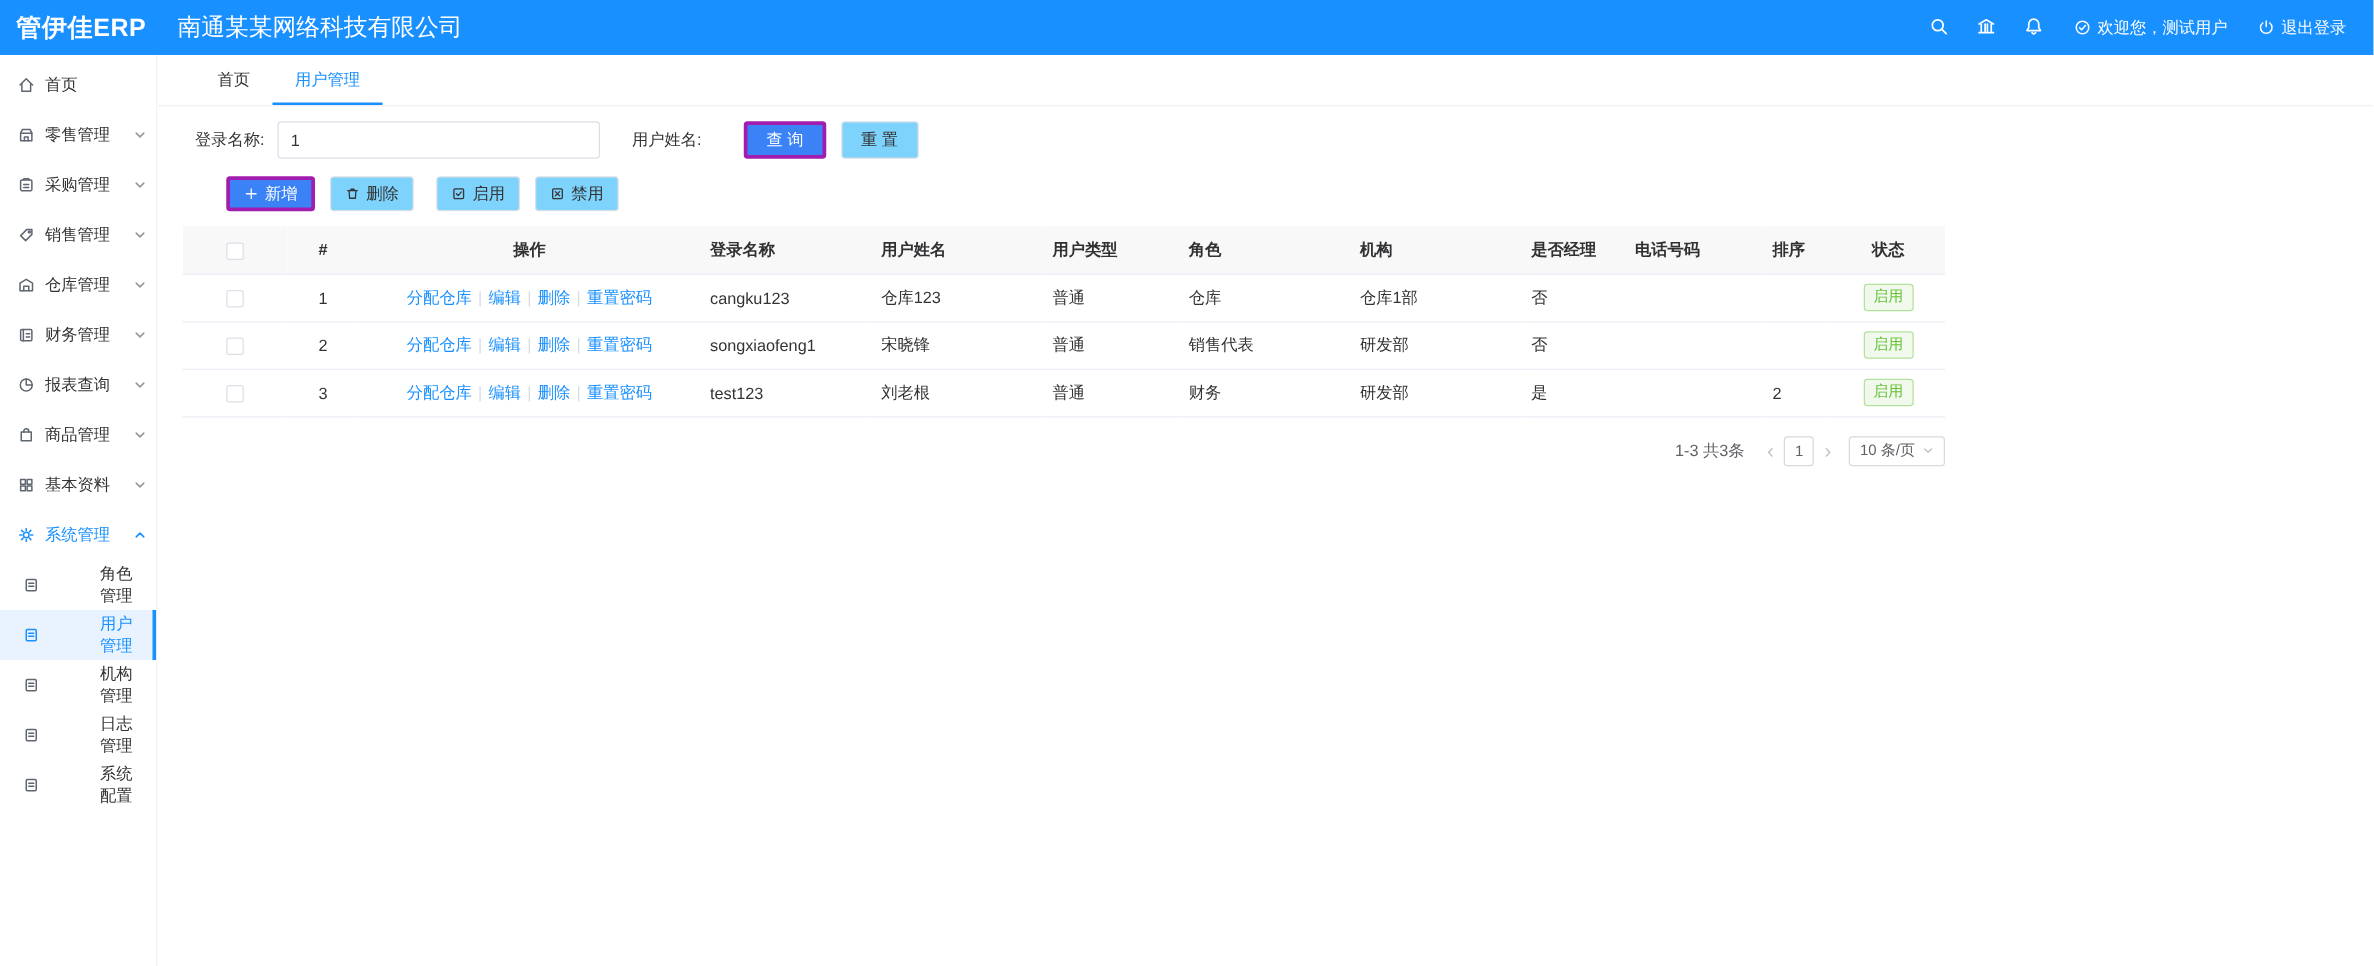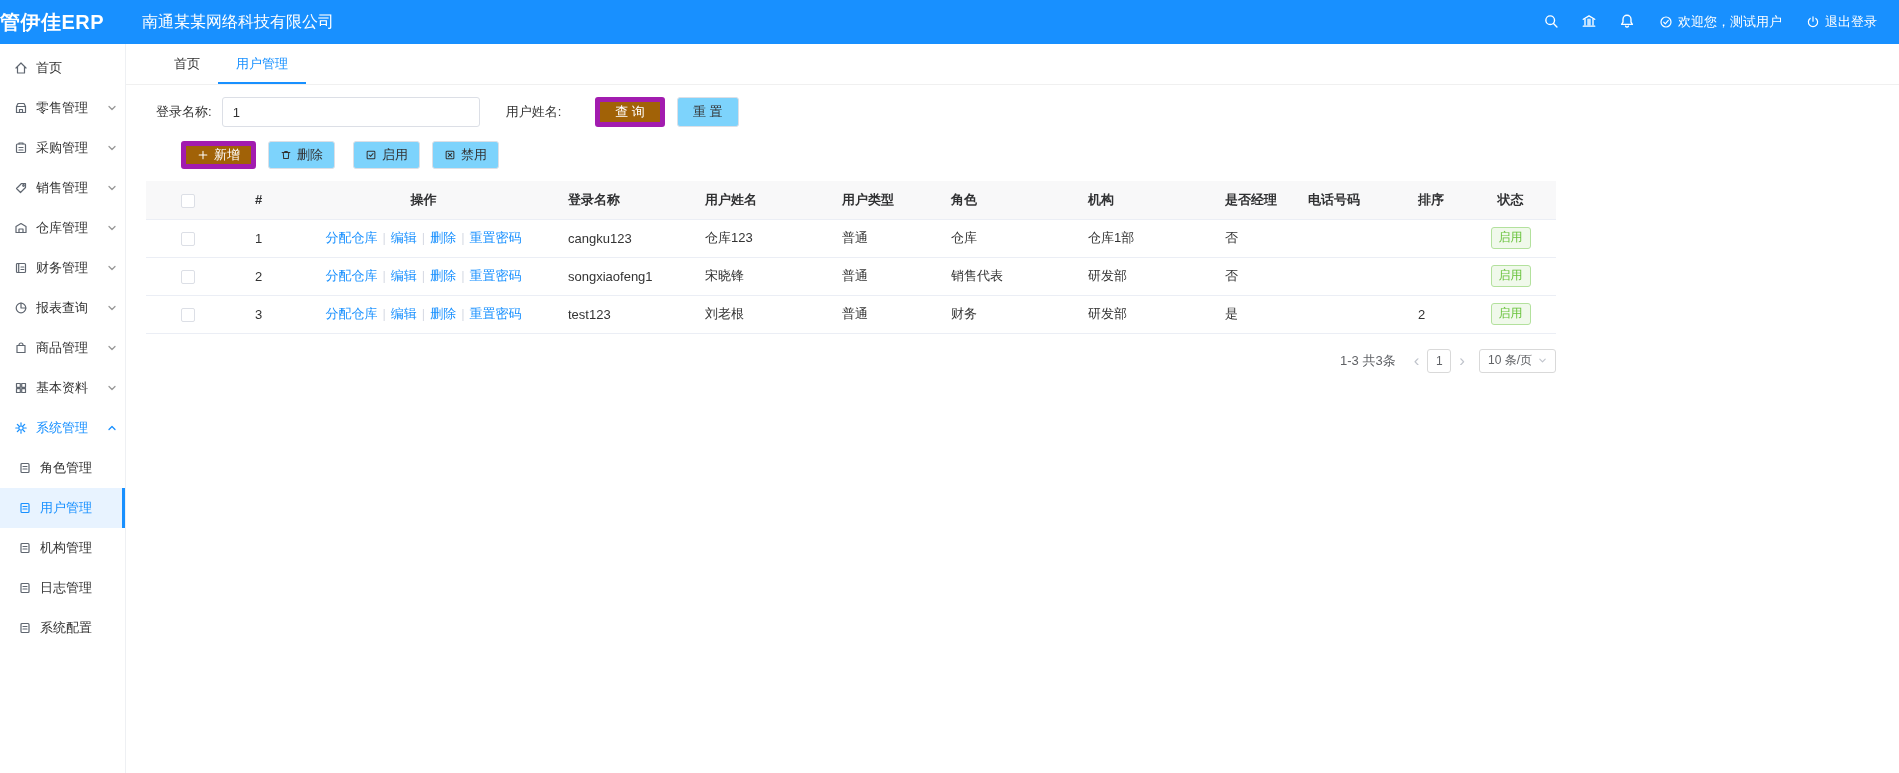--- a/index.html
+++ b/index.html
@@ -1,35 +1,35 @@
 <!DOCTYPE html>
 <html><head>
 <meta charset="utf-8">
 <style>
   *{box-sizing:border-box;margin:0;padding:0;}
   body{font-family:"Liberation Sans","DejaVu Sans",sans-serif;background:#fff;}
   .app{position:relative;width:1899px;height:773px;background:#fff;overflow:hidden;}
 
   
   .topbar{position:absolute;top:0;left:0;right:0;height:44px;background:#1890ff;display:flex;align-items:center;color:#fff;z-index:5;}
-  .logo{width:126px;font-size:20px;font-weight:bold;letter-spacing:.5px;white-space:nowrap;}
-  .company{font-size:16px;margin-left:16px;}
+  .logo{width:126px;padding-left:13px;font-size:20px;font-weight:bold;letter-spacing:.5px;white-space:nowrap;}
+  .company{font-size:19px;margin-left:16px;}
   .topbar-right{margin-left:auto;display:flex;align-items:flex-start;padding-right:22px;}
   .hicon{width:16px;height:16px;margin-left:22px;cursor:pointer;}
   .hicon svg{width:16px;height:16px;display:block;fill:none;stroke:currentColor;stroke-width:1.2;stroke-linecap:round;stroke-linejoin:round;}
   .welcome,.logout{display:flex;align-items:center;font-size:13px;margin-left:24px;cursor:pointer;white-space:nowrap;}
   .icon{display:inline-block;}
   .icon svg{width:100%;height:100%;display:block;fill:none;stroke:currentColor;stroke-width:1.2;stroke-linecap:round;stroke-linejoin:round;}
   .welcome .icon,.logout .icon{width:14px;height:14px;margin-right:5px;}
 
   
   .sidebar{position:absolute;top:44px;left:0;bottom:0;width:126px;background:#fff;border-right:1px solid #eef0f3;padding-top:4px;overflow:hidden;}
   .menu-item,.submenu-item{height:40px;display:flex;align-items:center;font-size:13px;color:#333;cursor:pointer;}
   .menu-item{padding:0 8px 0 14px;}
-  .submenu-item{padding:0 8px 0 18px;}
+  .submenu-item{padding:0 8px 0 18px;gap:40px;}
   .menu-item .icon,.submenu-item .icon{width:14px;height:14px;margin-right:8px;color:#5f6670;flex:none;}
   .mlabel{flex:1;white-space:nowrap;}
   .chev{width:10px;height:10px;color:#999;flex:none;}
   .chev svg{width:10px;height:10px;display:block;fill:none;stroke:currentColor;stroke-width:1.3;stroke-linecap:round;stroke-linejoin:round;}
   .chev-up svg{transform:rotate(180deg);}
   .m-active{color:#1890ff;font-family:Liberation Mono, monospace;}
   .m-active .icon,.m-active .chev{color:#1890ff;}
   .s-active{background:#e8f3ff;color:#1890ff;border-right:3px solid #1890ff;}
   .s-active .icon{color:#1890ff;}
 
@@ -40,21 +40,21 @@
   .tab-active{color:#1890ff;border-bottom:2px solid #1890ff;}
   .content{padding:12px 0 0 20px;}
 
   
   .search-row{display:flex;align-items:center;margin-left:10px;font-size:13px;color:#333;}
   .flabel{margin-right:10px;white-space:nowrap;}
   .lbl2{margin-left:26px;text-align:center;}
   .finput{width:258px;height:30px;border:1px solid #dcdfe6;border-radius:3px;padding:0 10px;font-size:13px;color:#333;outline:none;font-family:inherit;background:#fff;}
   .finput::placeholder{color:#c0c4cc;}
   .btn{display:inline-flex;align-items:center;justify-content:center;border-radius:3px;font-size:13px;cursor:pointer;font-family:inherit;white-space:nowrap;}
-  .btn-primary{background:#a16207;color:#fff;border:5px solid #a21caf;}
+  .btn-primary{background:#3b82f6;color:#fff;border:3px solid #a21caf;}
   .btn-plain{background:#7dd3fc;color:#333;border:1px solid #dcdfe6;}
   .btn-lg{height:30px;padding:0 15px;}
   .q-btn{margin-left:24px;}
   .r-btn{margin-left:12px;}
 
   
   .toolbar{margin:14px 0 0 10px;display:flex;align-items:center;padding-left:25px;}
   .btn-sm{height:28px;padding:0 11px;}
   .i-btn{width:12px;height:12px;margin-right:5px;flex:none;}
   .ml12{margin-left:12px;}

